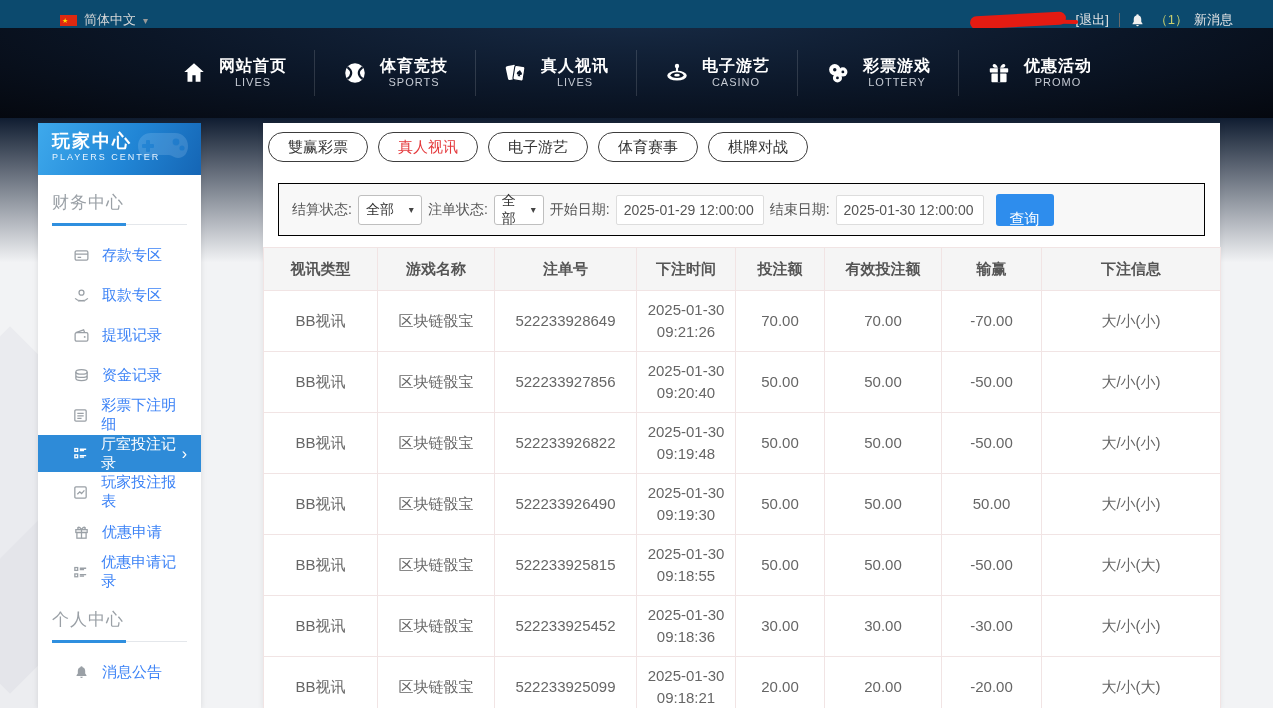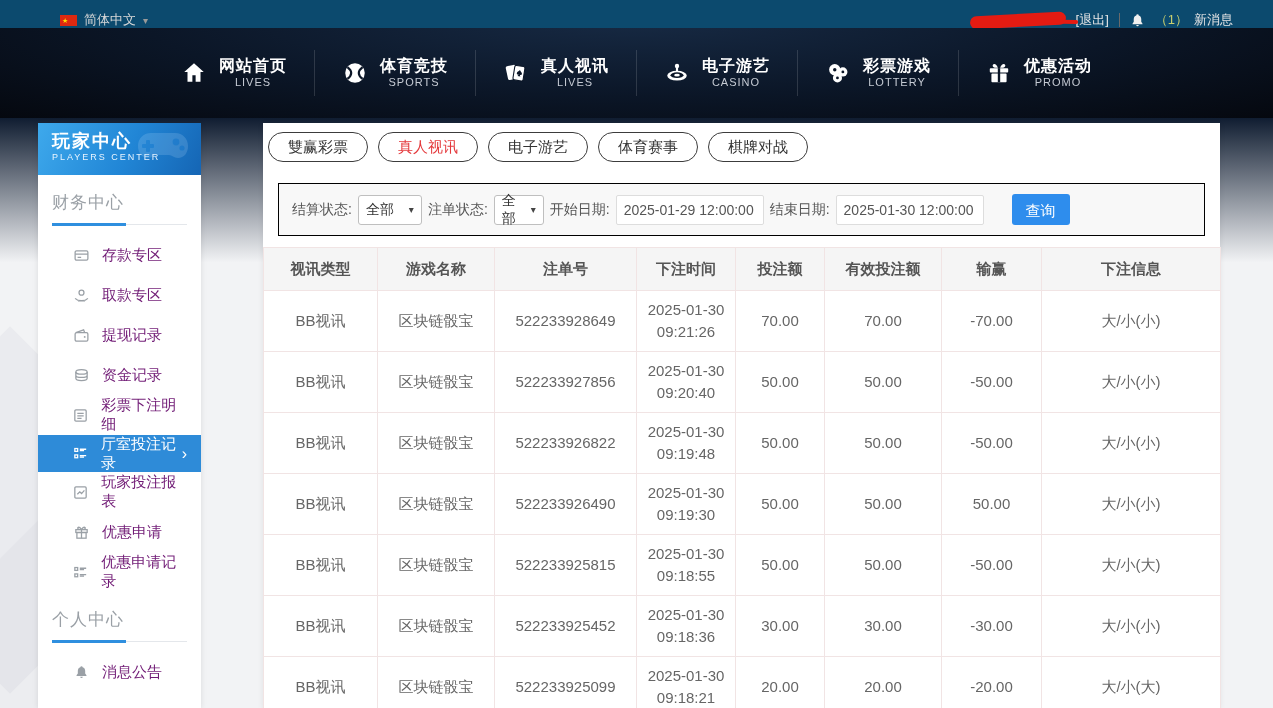--- a/index.html
+++ b/index.html
@@ -43,42 +43,42 @@
   .sb-header{height:52px;background:linear-gradient(115deg,#3ea9ec 0%,#2186d6 55%,#1565b4 100%);
              position:relative;padding:7px 0 0 14px;box-sizing:border-box;overflow:hidden;}
   .sb-title{color:#fff;font-size:18px;font-weight:bold;letter-spacing:2px;line-height:22px;}
   .sb-sub{color:#e8f4ff;font-size:9px;letter-spacing:2px;}
   .sb-gamepad{position:absolute;right:8px;top:4px;opacity:0.30;}
   .sb-section{padding:16px 14px 0 14px;}
   .sb-section-label{color:#9aa0a6;font-size:17px;letter-spacing:1px;}
   .sb-rule{margin-top:10px;height:1px;background:#e4e7eb;position:relative;}
   .sb-rule::before{content:'';position:absolute;left:0;top:-1px;height:3px;width:74px;background:#2f8fdf;}
   .sb-list{list-style:none;margin:10px 0 0 0;padding:0;}
-  .sb-item{height:40px;display:flex;align-items:center;padding:0 14px 0 34px;cursor:pointer;color:#701a75;font-size:15px;}
+  .sb-item{height:40px;display:flex;align-items:center;padding:0 14px 0 34px;cursor:pointer;color:#3b82f6;font-size:15px;}
   .sb-item .sb-ico{width:18px;height:18px;margin-right:12px;display:flex;align-items:center;justify-content:center;}
   .sb-item.active{background:#2e8bd8;color:#fff;height:37px;}
   .sb-item .sb-arrow{margin-left:auto;color:#fff;font-size:16px;line-height:1;}
   
   .main{position:absolute;left:263px;top:123px;width:957px;height:585px;background:#fff;box-shadow:0 1px 6px rgba(0,0,0,0.08);box-sizing:border-box;}
   .tabs{display:flex;gap:10px;padding:9px 0 0 5px;}
   .tab{height:30px;box-sizing:border-box;border:1px solid #3c3c3c;border-radius:16px;background:#fff;
        display:flex;align-items:center;padding:0 19px;font-size:15px;color:#333;cursor:pointer;}
   .tab.active{color:#e4393c;}
   .filterbar{margin:21px 15px 0 15px;height:53px;background:#f8f8f8;border:1px solid #000000;box-sizing:border-box;
              display:flex;align-items:center;padding:0 13px;gap:6px;}
   .f-label{color:#555;font-size:14px;white-space:nowrap;}
   .f-select{height:30px;box-sizing:border-box;border:1px solid #bfbfbf;border-radius:3px;background:#fff;
             display:flex;align-items:center;justify-content:space-between;padding:0 7px;font-size:14px;color:#333;cursor:pointer;}
   .f-select .caret{font-size:10px;color:#444;margin-left:8px;}
   .sel-settle{width:64px;}
   .sel-order{width:50px;}
   .f-input{height:30px;box-sizing:border-box;border:1px solid #ddd;border-radius:2px;background:#fff;
            width:148px;font-size:14px;color:#555;padding:0 7px;font-family:"Liberation Sans","DejaVu Sans",sans-serif;}
   .f-btn{height:31px;box-sizing:border-box;background:#2e8ded;color:#fff;border:none;border-radius:3px;
-         font-size:15px;padding:8px 14px;margin-left:22px;cursor:pointer;font-family:inherit;}
+         font-size:15px;padding:16px 14px;margin-left:6px;cursor:pointer;font-family:inherit;}
   
   .bet-table{width:100%;border-collapse:collapse;margin-top:11px;table-layout:fixed;}
   .bet-table th{height:40px;background:#f5f5f5;color:#555;font-size:15px;font-weight:bold;
                 border:1px solid #f1e4e4;text-align:center;}
   .bet-table td{height:60px;color:#666;font-size:15px;border:1px solid #f1e4e4;text-align:center;
                 line-height:22px;padding:0 2px;word-wrap:break-word;}
   svg{display:block;}
 </style>
 </head>
 <body>

